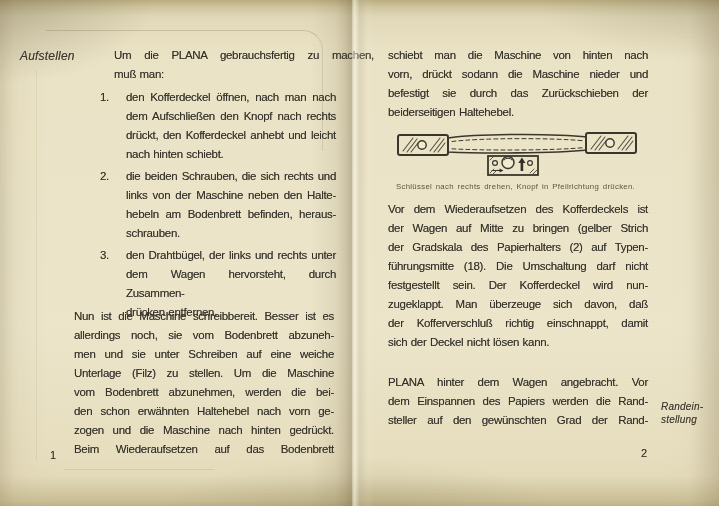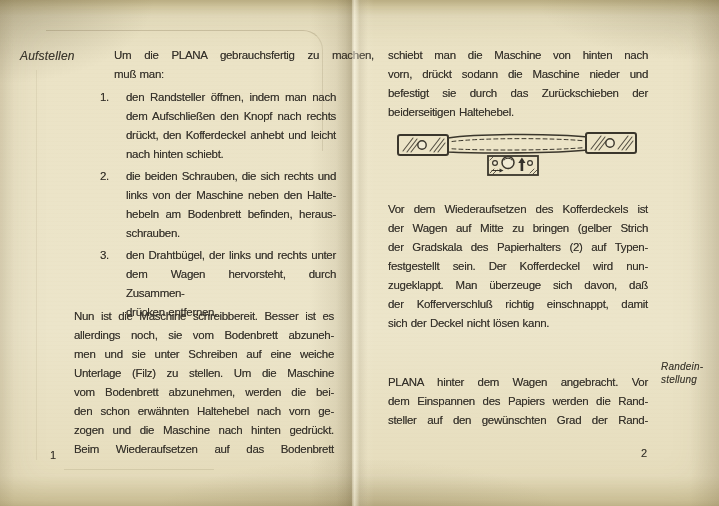--- a/index.html
+++ b/index.html
@@ -44,21 +44,21 @@
   .li3{left:100px;top:246px;}
   .num{position:absolute;left:0;top:0;}
   .item-lines{padding-left:26px;}
   .para-l{left:74px;top:307px;width:260px;}
   .para-r1{left:388px;top:46px;width:260px;}
   .para-r2{left:388px;top:200px;width:260px;}
   .para-r3{left:388px;top:373px;width:260px;}
 
   .margin-label{position:absolute;left:20px;top:49px;font-style:italic;font-size:12px;
       color:#3c382e;letter-spacing:.2px;text-shadow:0 0 .4px rgba(60,56,46,.5);}
-  .margin-note{position:absolute;left:661px;top:360px;font-style:italic;font-size:10px;line-height:13px;
+  .margin-note{position:absolute;left:661px;top:400px;font-style:italic;font-size:10px;line-height:13px;
       color:#3c382e;letter-spacing:.2px;text-shadow:0 0 .4px rgba(60,56,46,.5);}
   .pagenum{position:absolute;font-size:11px;color:#3a362e;text-shadow:0 0 .4px rgba(60,56,46,.5);}
   .pn-left{left:50px;top:449px;}
   .pn-right{left:641px;top:447px;}
   .figure{position:absolute;left:394px;top:129px;}
   .caption{position:absolute;left:396px;top:182px;width:252px;font-size:7.8px;
       color:#59553f;letter-spacing:.3px;word-spacing:1.2px;}
 </style>
 </head>
 <body>
@@ -73,21 +73,21 @@
     <div class="margin-label">Aufstellen</div>
 
     <div class="block intro bt">
       <div class="line jl">Um die PLANA gebrauchsfertig zu machen,</div>
       <div class="line">muß man:</div>
     </div>
 
     <div class="list-item li1 bt">
       <div class="num">1.</div>
       <div class="item-lines">
-        <div class="line jl">den Randsteller öffnen, indem man nach</div>
+        <div class="line jl">den Kofferdeckel öffnen, nach man nach</div>
         <div class="line jl">dem Aufschließen den Knopf nach rechts</div>
         <div class="line jl">drückt, den Kofferdeckel anhebt und leicht</div>
         <div class="line">nach hinten schiebt.</div>
       </div>
     </div>
 
     <div class="list-item li2 bt">
       <div class="num">2.</div>
       <div class="item-lines">
         <div class="line jl">die beiden Schrauben, die sich rechts und</div>
@@ -175,25 +175,27 @@
         <rect x="126.6" y="33" width="2.6" height="9"></rect>
         <polygon points="127.9,28.5 124.3,34 131.5,34"></polygon>
       </g>
 
       <g>
         <path d="M98 41.5 L107 41.5" stroke-width="1.1"></path>
         <polygon points="109.5,41.5 105.5,39.6 105.5,43.4" fill="#33302a" stroke="none"></polygon>
       </g>
     </g>
   </svg>
+  <div class="caption">Schlüssel nach rechts drehen, Knopf in Pfeilrichtung drücken.</div>
 
   <div class="block para-r2 bt">
     <div class="line jl">Vor dem Wiederaufsetzen des Kofferdeckels ist</div>
     <div class="line jl">der Wagen auf Mitte zu bringen (gelber Strich</div>
     <div class="line jl">der Gradskala des Papierhalters (2) auf Typen-</div>
+    <div class="line jl">führungsmitte (18). Die Umschaltung darf nicht</div>
     <div class="line jl">festgestellt sein. Der Kofferdeckel wird nun-</div>
     <div class="line jl">zugeklappt. Man überzeuge sich davon, daß</div>
     <div class="line jl">der Kofferverschluß richtig einschnappt, damit</div>
     <div class="line">sich der Deckel nicht lösen kann.</div>
   </div>
 
   <div class="block para-r3 bt">
     <div class="line jl">PLANA hinter dem Wagen angebracht. Vor</div>
     <div class="line jl">dem Einspannen des Papiers werden die Rand-</div>
     <div class="line jl">steller auf den gewünschten Grad der Rand-</div>

